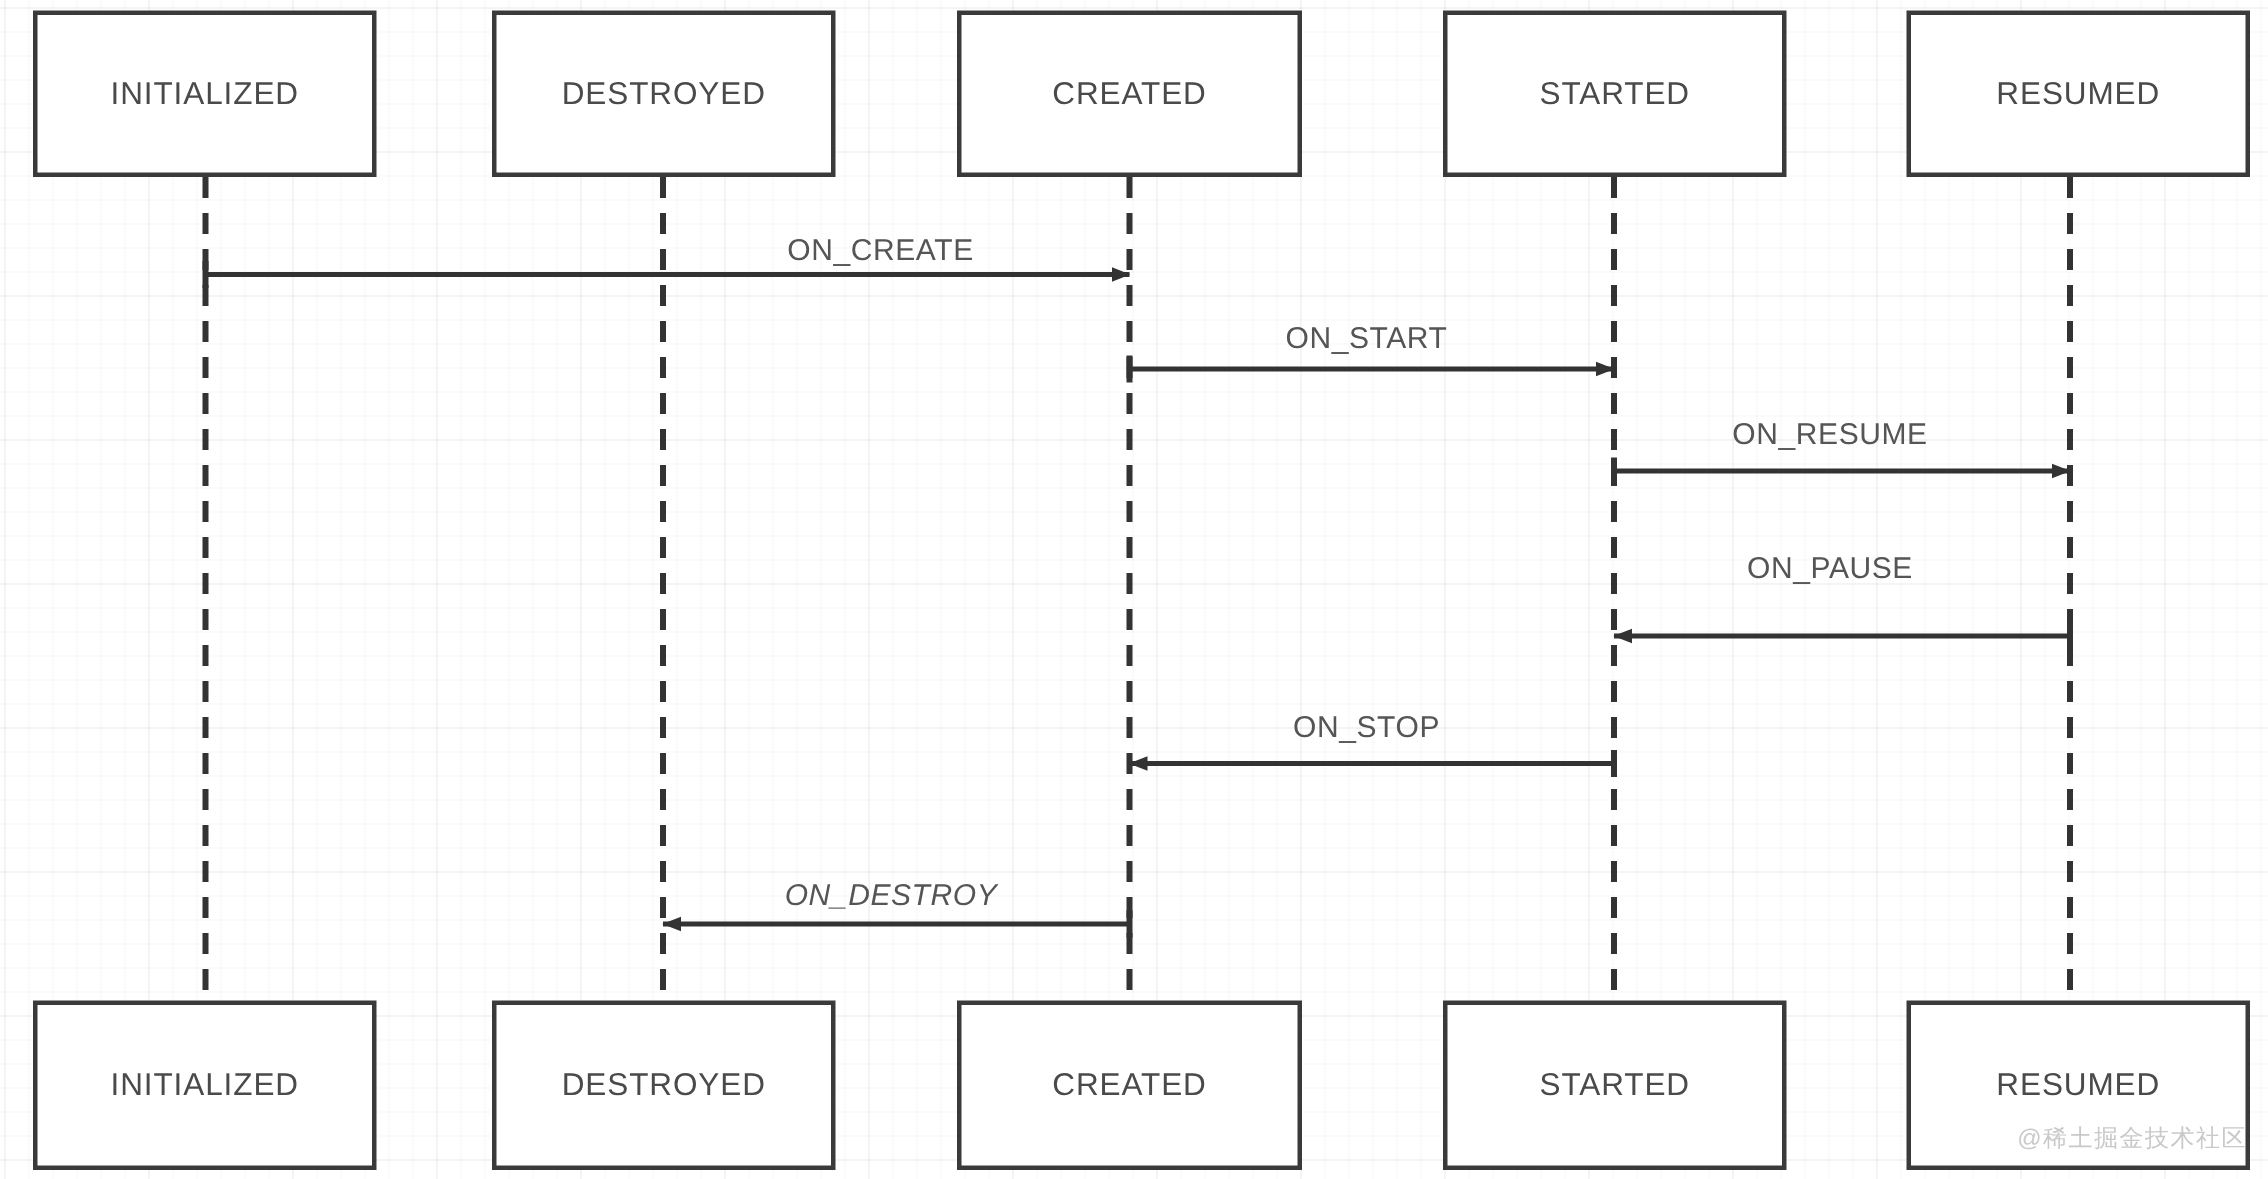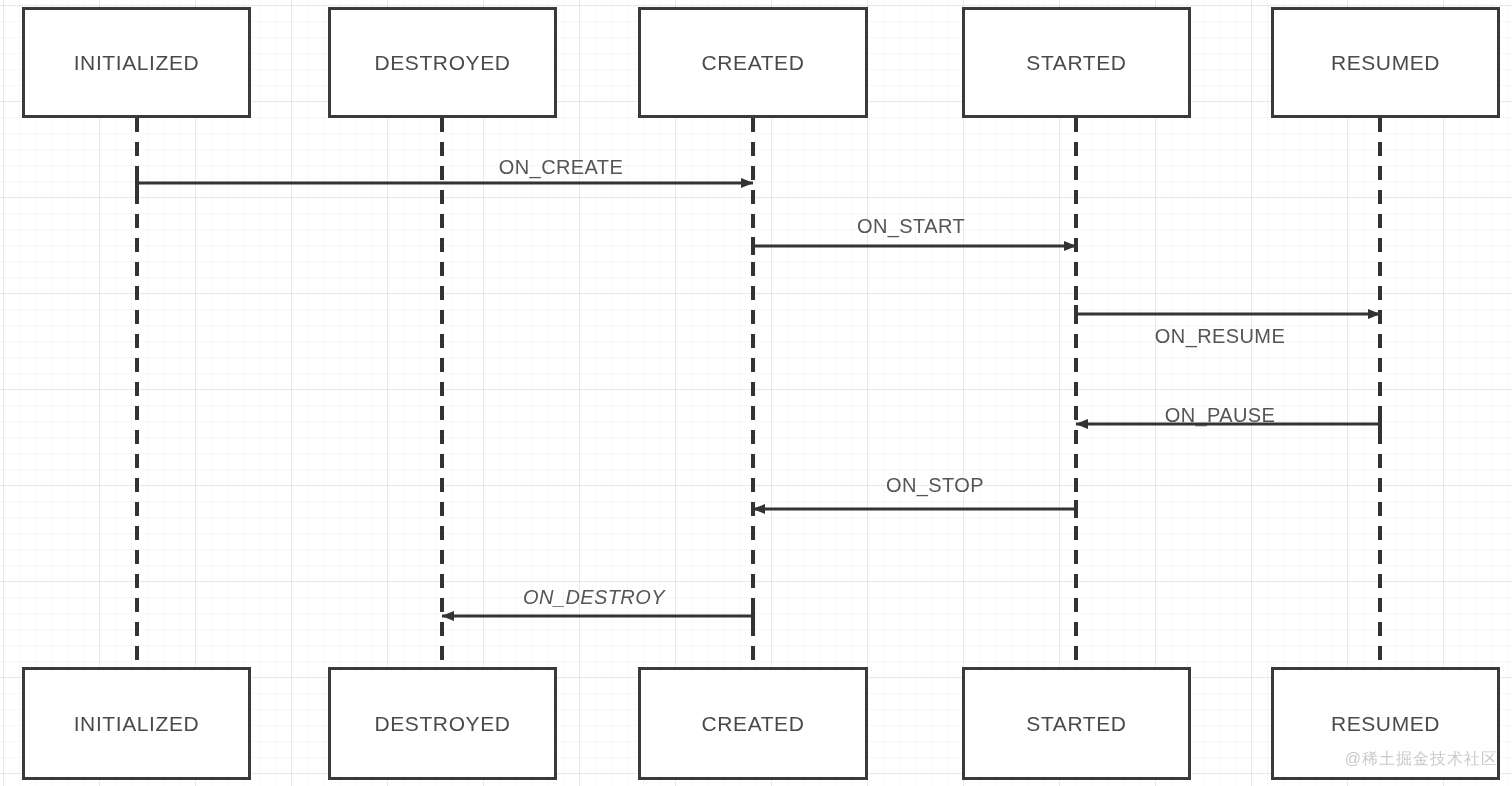--- a/index.html
+++ b/index.html
@@ -116,22 +116,22 @@
         <span>STARTED</span>
       </div>
       <div class="lifeline-box" style="left: 1271px; top: 7px; width: 229px; height: 111px;">
         <span>RESUMED</span>
       </div>
       <div class="lifeline-box" style="left: 1271px; top: 667px; width: 229px; height: 113px;">
         <span>RESUMED</span>
       </div>
     </div>
   <div id="labels">
-      <div class="msg-label" style="left: 561px; top: 156px;">ON_CREATE</div>
+      <div class="msg-label" style="left: 587px; top: 156px;">ON_CREATE</div>
       <div class="msg-label" style="left: 911px; top: 215px;">ON_START</div>
-      <div class="msg-label" style="left: 1220px; top: 279px; margin-top: 46px;">ON_RESUME</div>
-      <div class="msg-label" style="left: 1220px; top: 404px;">ON_PAUSE</div>
-      <div class="msg-label" style="left: 935px; top: 474px; text-align: right;">ON_STOP</div>
+      <div class="msg-label" style="left: 1220px; top: 279px;">ON_RESUME</div>
+      <div class="msg-label" style="left: 1220px; top: 368px;">ON_PAUSE</div>
+      <div class="msg-label" style="left: 911px; top: 474px; text-align: right;">ON_STOP</div>
       <div class="msg-label" style="left: 594px; top: 586px; font-style: italic;">ON_DESTROY</div>
     </div>
 
   <div class="watermark">@稀土掘金技术社区</div>
 </div>
 
 </body></html>

